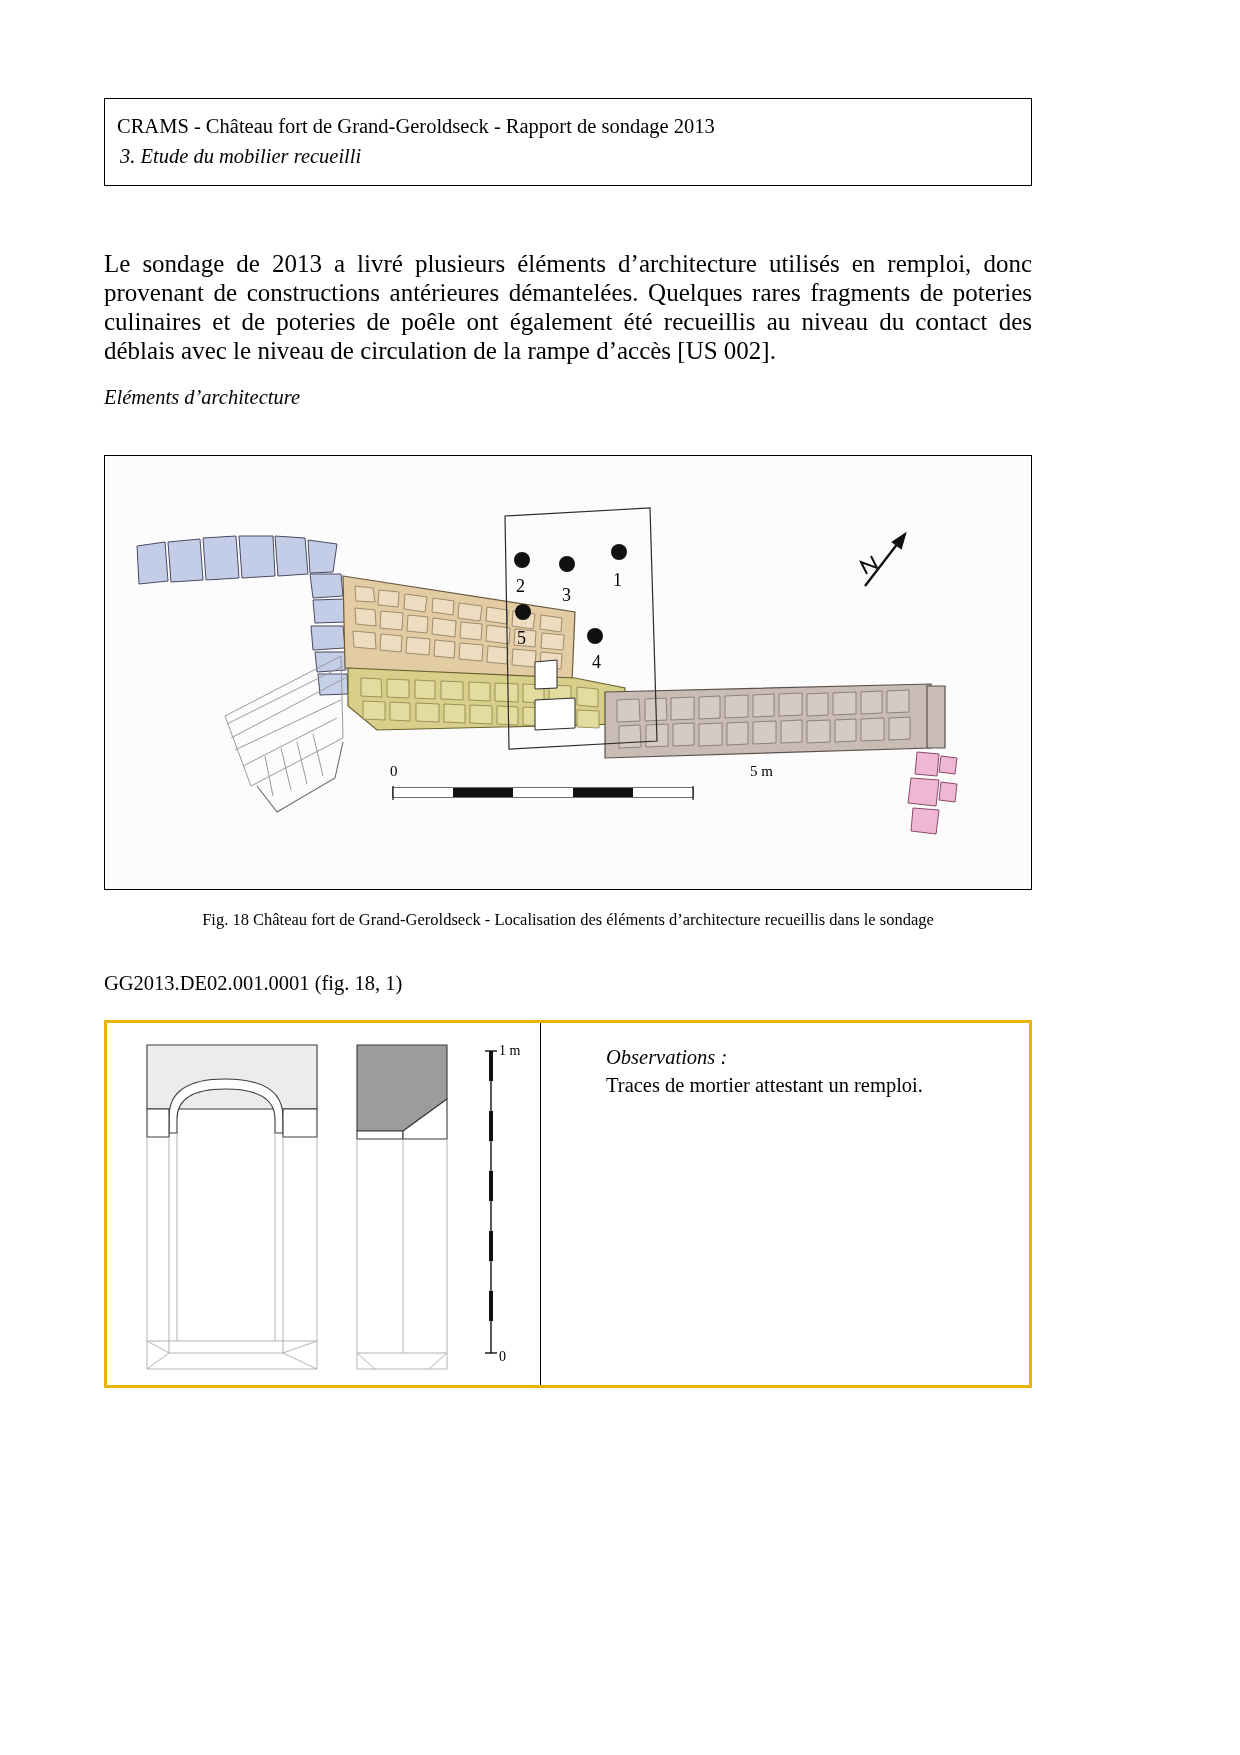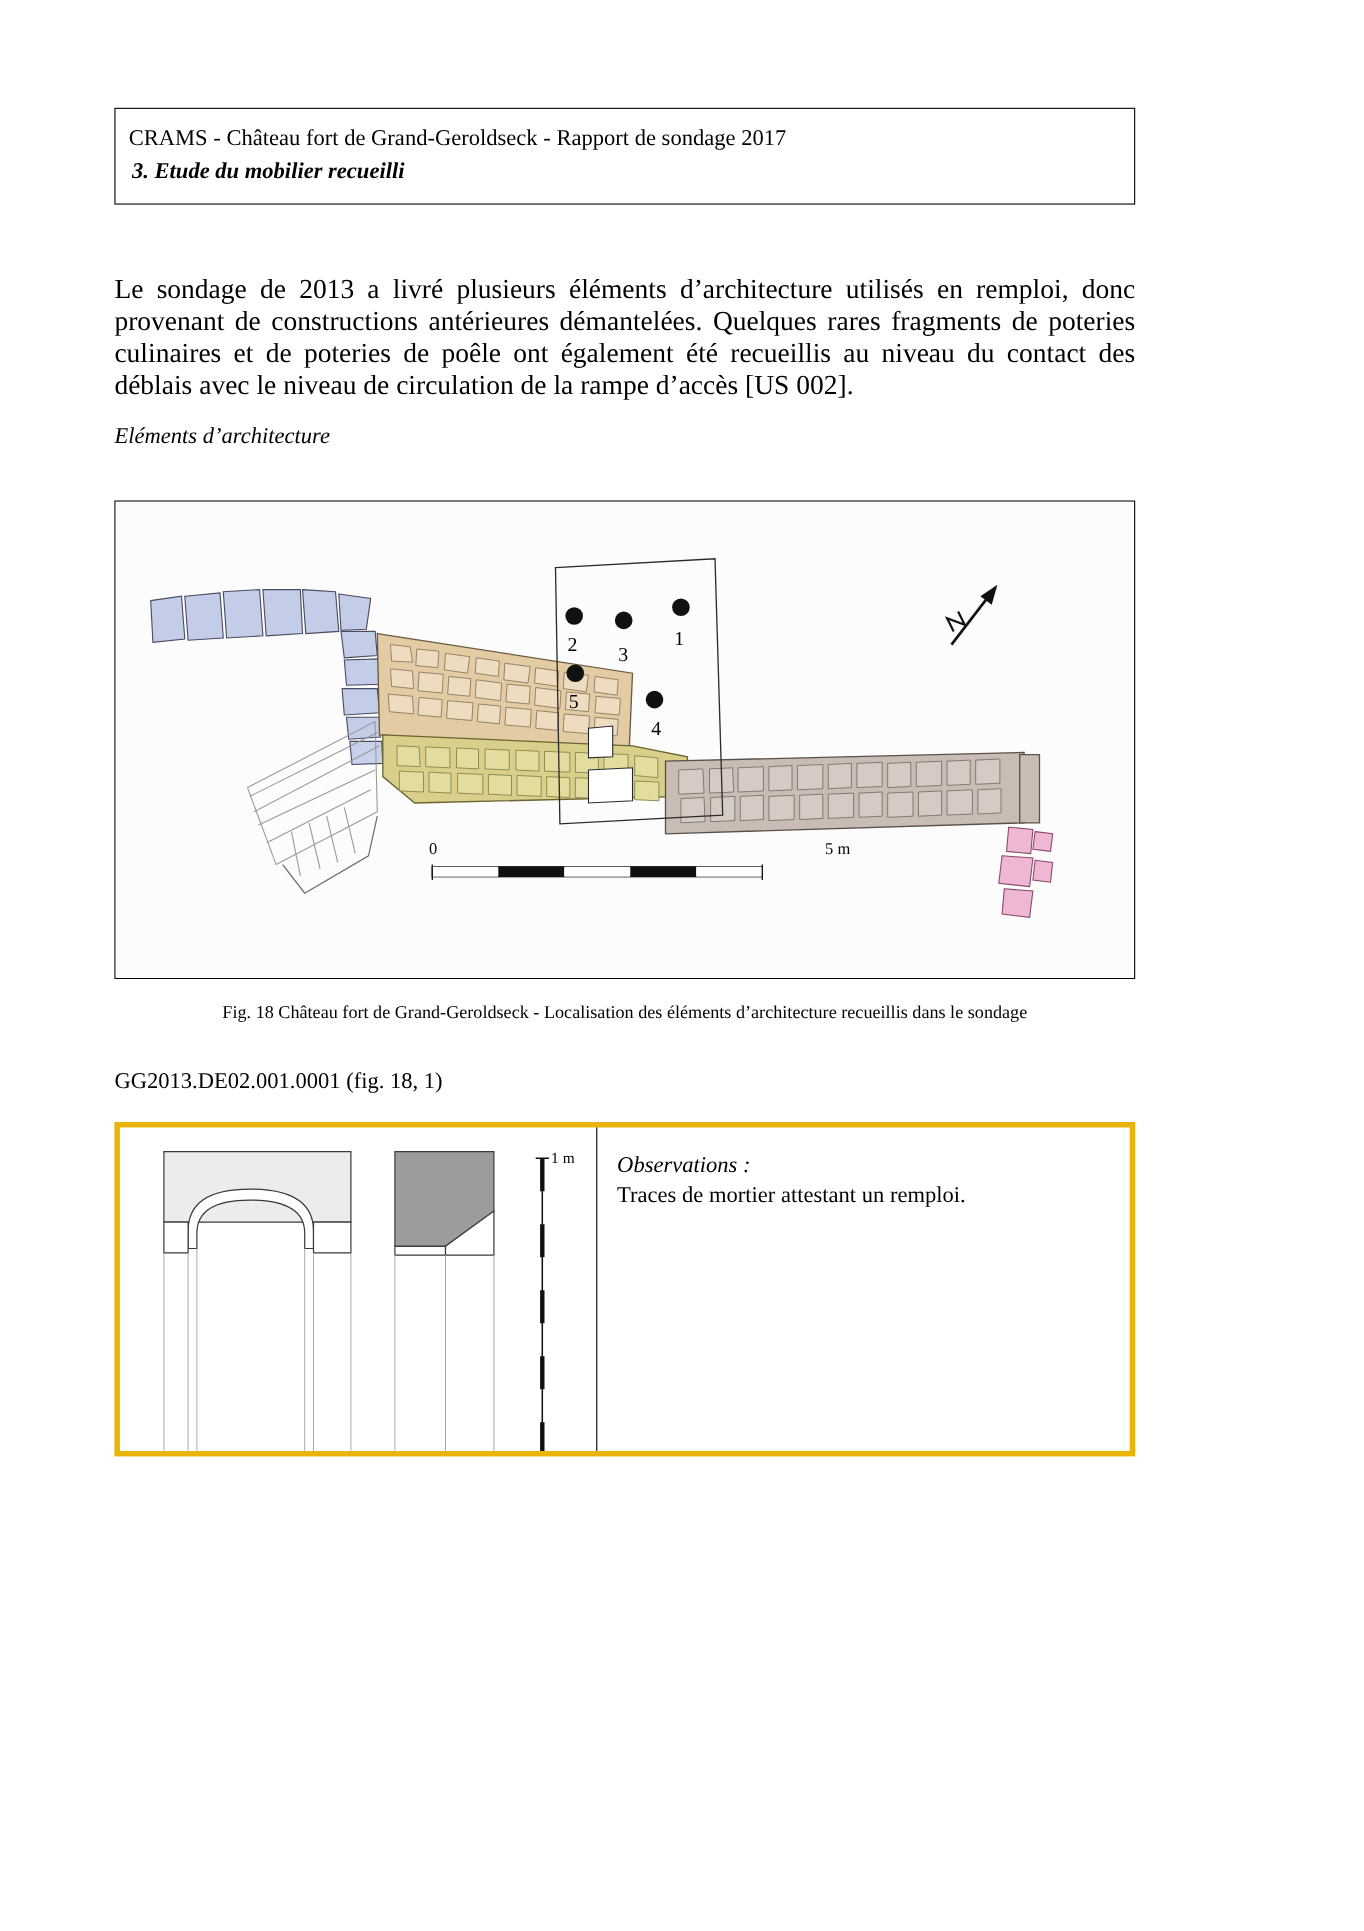--- a/index.html
+++ b/index.html
@@ -34,21 +34,21 @@
     padding: 12px 0 0 12px;
   }
   .header-line1 {
     font-size: 20.5px;
     line-height: 30px;
     white-space: nowrap;
   }
   .header-line2 {
     font-size: 20.5px;
     line-height: 30px;
-    font-weight: bold;
+    font-weight: normal;
     font-style: italic;
     white-space: nowrap;
     padding-left: 3px;
   }
 
   
   .intro {
     position: absolute;
     left: 104px;
     top: 249px;
@@ -97,24 +97,25 @@
     top: 972px;
     font-size: 20.5px;
   }
 
   
   .record-box {
     position: absolute;
     left: 104px;
     top: 1020px;
     width: 928px;
-    height: 304px;
-    border: 5px solid #eab308;
+    height: 368px;
+    border: 3px solid #eab308;
     box-sizing: border-box;
     display: flex;
+    gap: 47px;
   }
   .record-left {
     width: 434px;
     border-right: 1px solid #000;
     position: relative;
     box-sizing: border-box;
     overflow: hidden;
   }
   .record-right {
     flex: 1;
@@ -126,21 +127,21 @@
   .record-right p { margin: 0 0 16px 0; }
   .record-right .ital { font-style: italic; }
   .rr-desc { text-align: left; }
 </style>
 </head>
 <body>
 
 <div class="page">
 
   <div class="header-box">
-    <div class="header-line1">CRAMS - Château fort de Grand-Geroldseck - Rapport de sondage 2017</div>
+    <div class="header-line1">CRAMS - Château fort de Grand-Geroldseck - Rapport de sondage 2013</div>
     <div class="header-line2">3. Etude du mobilier recueilli</div>
   </div>
 
   <div class="intro">Le sondage de 2013 a livré plusieurs éléments d’architecture utilisés en remploi, donc provenant de constructions antérieures démantelées. Quelques rares fragments de poteries culinaires et de poteries de poêle ont également été recueillis au niveau du contact des déblais avec le niveau de circulation de la rampe d’accès [US 002].</div>
 
   <div class="subtitle">Eléments d’architecture</div>
 
   <div class="fig-box">
     <svg width="926" height="433" viewBox="0 0 926 433">
       <rect x="0" y="0" width="926" height="433" fill="#fcfcfd"></rect>

